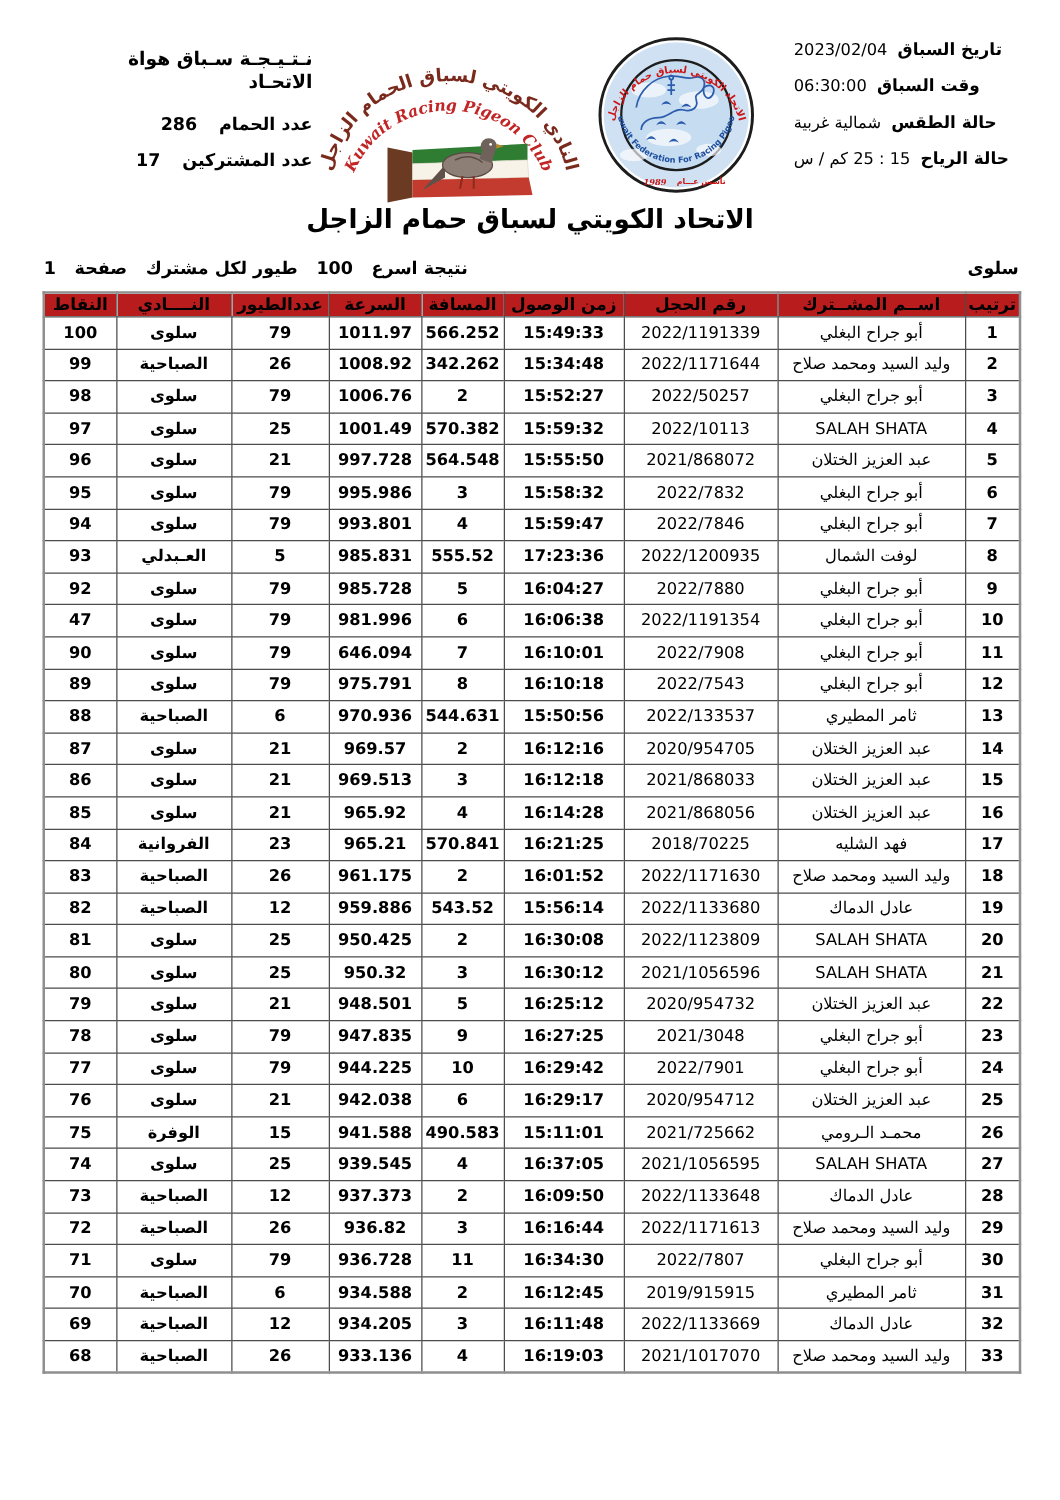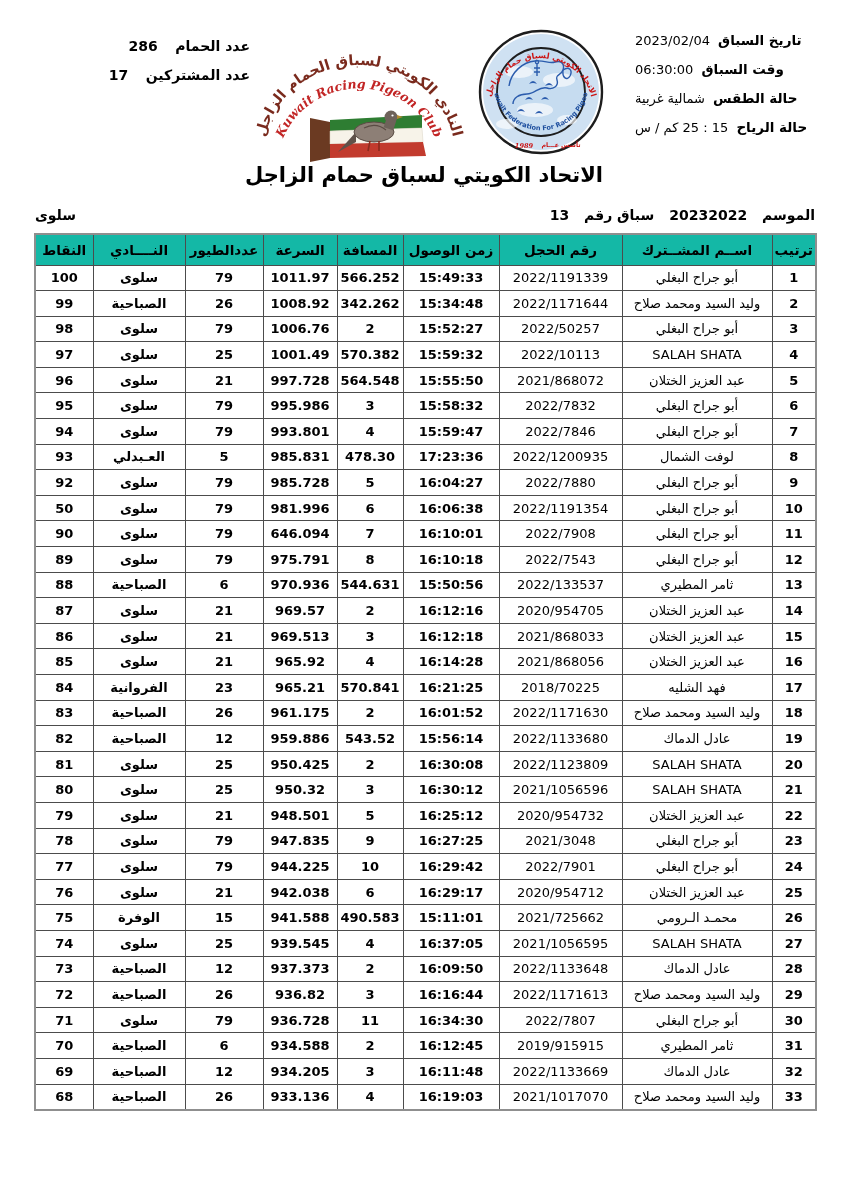--- a/index.html
+++ b/index.html
@@ -57,42 +57,43 @@
     border:2px solid #8f8f8f;
     table-layout:fixed;
   }
   table.results th, table.results td {
     border:1px solid #4c4c4c;
     text-align:center; vertical-align:middle;
     padding:1px 2px;
     overflow:hidden; white-space:nowrap;
   }
   table.results th {
-    background:#14b8a6;
-    font-weight:bold; font-size:13.5px; height:31px;
+    background:#b91c1c;
+    font-weight:bold; font-size:13.5px; height:19px;
   }
   table.results td { height:25.6px; font-size:13px; }
   td.c-rank   { font-weight:bold; font-size:13.5px; }
   td.c-name   { font-size:12px; font-weight:normal; }
   td.c-ring   { font-weight:normal; direction:ltr; }
   td.c-arrival{ font-weight:bold; direction:ltr; }
   td.c-distance{ font-weight:bold; font-size:12.5px; }
   td.c-speed  { font-weight:bold;margin-left:22px; }
   td.c-birds  { font-weight:bold; }
   td.c-club   { font-weight:bold; font-size:12px; }
   td.c-points { font-weight:bold; }
 
   svg text { user-select:none; }
 </style>
 </head>
 <body>
 
 <div class="page">
 
   <div class="hdr-left">
+    <div class="big">نـتـيـجـة سـباق هواة الاتحـاد</div>
     <div class="line">
       <span class="lbl">عدد الحمام</span>
       <span class="val">286</span>
     </div>
     <div class="line">
       <span class="lbl">عدد المشتركين</span>
       <span class="val">17</span>
     </div>
   </div>
 
@@ -184,27 +185,28 @@
     </div>
     <div class="line">
       <span class="lbl">حالة الرياح</span>
       <span class="val">15 : 25 كم / س</span>
     </div>
   </div>
 
   <div class="doc-title">الاتحاد الكويتي لسباق حمام الزاجل</div>
 
   <div class="meta-row">
+    <div class="chunk">سلوى</div>
     <div class="chunk">
-      <span>الموسم</span>
-      <span>20232022</span>
-      <span>سباق رقم</span>
-      <span>13</span>
-    </div>
-    <div class="chunk">سلوى</div>
+      <span>نتيجة اسرع</span>
+      <span>100</span>
+      <span>طيور لكل مشترك</span>
+      <span>صفحة</span>
+      <span>1</span>
+    </div>
   </div>
 
   <table class="results">
     <colgroup>
       <col style="width:44px">
       <col style="width:150px">
       <col style="width:123px">
       <col style="width:96px">
       <col style="width:66px">
       <col style="width:74px">
@@ -301,21 +303,21 @@
           <td class="c-speed">993.801</td>
           <td class="c-birds">79</td>
           <td class="c-club">سلوى</td>
           <td class="c-points">94</td>
         </tr>
         <tr>
           <td class="c-rank">8</td>
           <td class="c-name">لوفت الشمال</td>
           <td class="c-ring">2022/1200935</td>
           <td class="c-arrival">17:23:36</td>
-          <td class="c-distance">478.30</td>
+          <td class="c-distance">555.52</td>
           <td class="c-speed">985.831</td>
           <td class="c-birds">5</td>
           <td class="c-club">العـبدلي</td>
           <td class="c-points">93</td>
         </tr>
         <tr>
           <td class="c-rank">9</td>
           <td class="c-name">أبو جراح البغلي</td>
           <td class="c-ring">2022/7880</td>
           <td class="c-arrival">16:04:27</td>
@@ -327,21 +329,21 @@
         </tr>
         <tr>
           <td class="c-rank">10</td>
           <td class="c-name">أبو جراح البغلي</td>
           <td class="c-ring">2022/1191354</td>
           <td class="c-arrival">16:06:38</td>
           <td class="c-distance">6</td>
           <td class="c-speed">981.996</td>
           <td class="c-birds">79</td>
           <td class="c-club">سلوى</td>
-          <td class="c-points">50</td>
+          <td class="c-points">47</td>
         </tr>
         <tr>
           <td class="c-rank">11</td>
           <td class="c-name">أبو جراح البغلي</td>
           <td class="c-ring">2022/7908</td>
           <td class="c-arrival">16:10:01</td>
           <td class="c-distance">7</td>
           <td class="c-speed">646.094</td>
           <td class="c-birds">79</td>
           <td class="c-club">سلوى</td>

